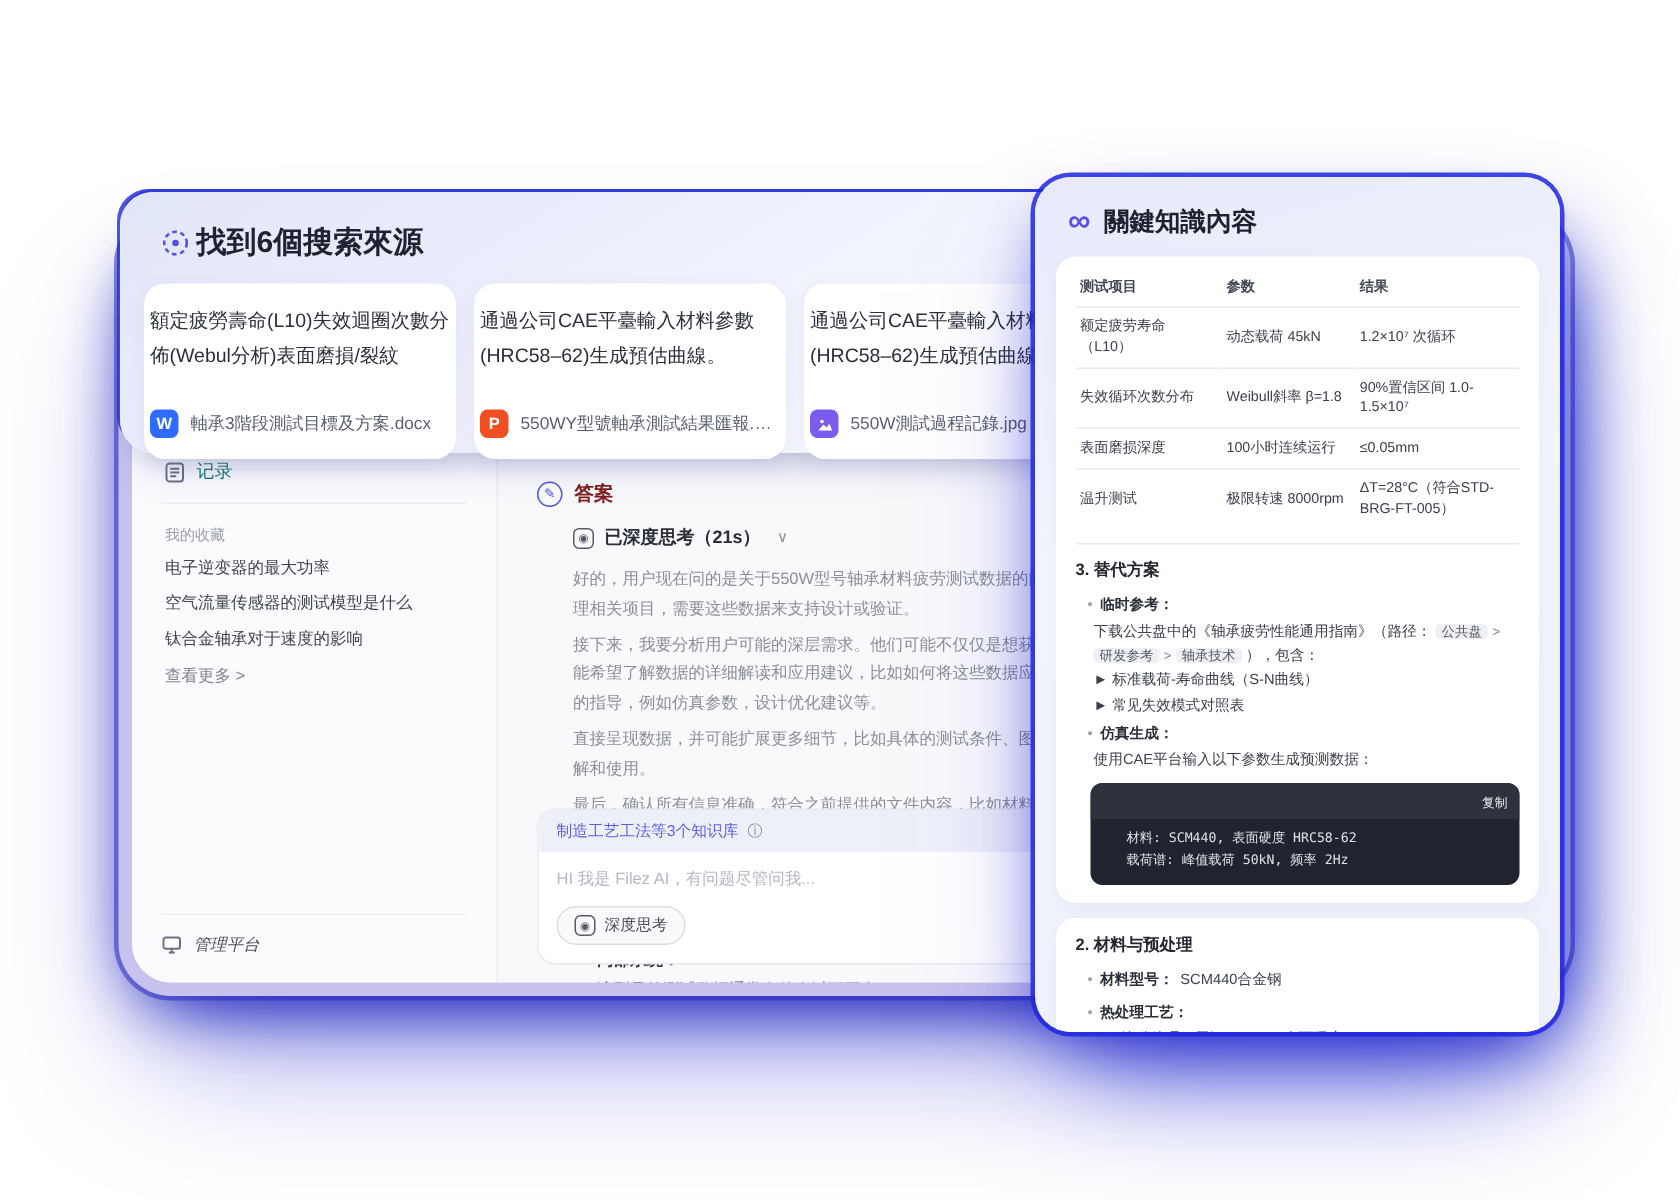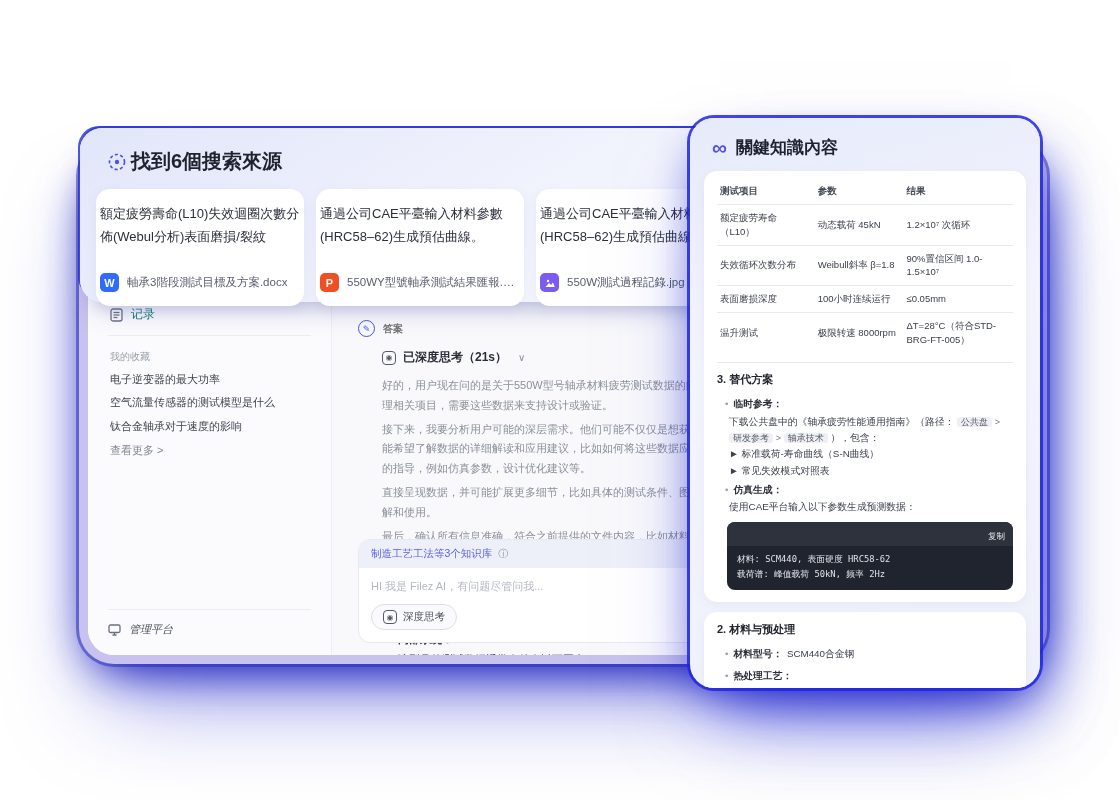--- a/index.html
+++ b/index.html
@@ -28,21 +28,21 @@
     border-bottom:1px solid #ececf2; color:#0f766e; font-size:12px; }
   .fav-label{ font-size:10px; color:#9aa0ab; margin:14px 2px 4px 2px; }
   .hist-item{ font-size:11px; color:#3f454f; padding:4px 2px; line-height:1.4; cursor:default;
     white-space:nowrap; overflow:hidden; text-overflow:ellipsis; }
   .more-link{ font-size:11px; color:#80868f; padding:5px 2px; }
   .sidebar-bottom{ margin-top:auto; border-top:1px solid #ececf2; padding-top:12px;
     display:flex; align-items:center; gap:8px; color:#4a4f5a; font-size:11px;font-style:italic; }
 
   .main-area{ flex:1; padding:170px 26px 14px 26px; position:relative; background:#f9f9fc; }
   .answer-head{ display:flex; align-items:center; gap:8px; margin-bottom:12px; }
-  .answer-title{ font-size:10px; font-weight:bold; color:#737373; }
+  .answer-title{ font-size:13px; font-weight:bold; color:#7f1d1d; }
   .circle-pencil{ width:17px; height:17px; border:1.4px solid #4a54e1; border-radius:50%;
     color:#4a54e1; font-size:9px; display:flex; align-items:center; justify-content:center; }
   .thought-head{ display:flex; align-items:center; gap:7px; margin:2px 0 10px 24px; }
   .thought-title{ font-size:12px; font-weight:bold; color:#2a2e38; }
   .chev{ color:#8a8f99; font-size:10px; margin-left:4px; }
   .ds-icon{ width:14px; height:14px; border:1.3px solid #555b66; border-radius:4px;
     color:#555b66; font-size:8px; display:flex; align-items:center; justify-content:center; }
   .thought-body{ margin-left:24px; width:660px; }
   .thought-body p{ font-size:11px; color:#8a8f99; line-height:1.8; margin-bottom:4px; }
   .greeting{ font-size:11.5px; color:#3a3f4a; line-height:1.8; margin:12px 0 8px 24px; width:660px; }
@@ -109,21 +109,21 @@
   .kp-bullet .bl{ font-size:9.8px; font-weight:bold; color:#2a2e38; line-height:1.6; }
   .kp-bullet .bl::before{ content:"•"; color:#9aa0ab; margin-right:5px; font-weight:normal; }
   .kp-line{ font-size:9.8px; color:#3c414c; line-height:1.65; margin-left:12px; }
   .path-chip{ background:#eff0f5; border-radius:3px; padding:0px 4px; color:#555b66; font-size:9px; }
   .path-sep{ color:#777d88; font-size:9px; }
   .kp-subline{ font-size:9.8px; color:#3c414c; line-height:1.7; margin-left:22px; }
   .kp-subline::before{ content:"◦"; color:#9aa0ab; margin-right:5px; }
   .code-block{ background:#20242e; border-radius:8px; margin:7px 0 2px 10px; overflow:hidden; }
   .code-head{ background:#2e323d; padding:3px 8px; text-align:right; }
   .copy-btn{ color:#e8e9ee; font-size:8.5px; cursor:pointer; }
-  .code-body{ padding:6px 10px 8px 10px; }
+  .code-body{ padding:6px 10px 8px 24px; }
   .code-body div{ color:#dfe1e8; font-size:8.8px; line-height:1.7;
     font-family:"DejaVu Sans Mono","Liberation Mono",monospace; }
 
   
   .svg-ic{ display:inline-flex; align-items:center; justify-content:center; }
 </style>
 </head>
 <body>
 
 <div class="stage">

